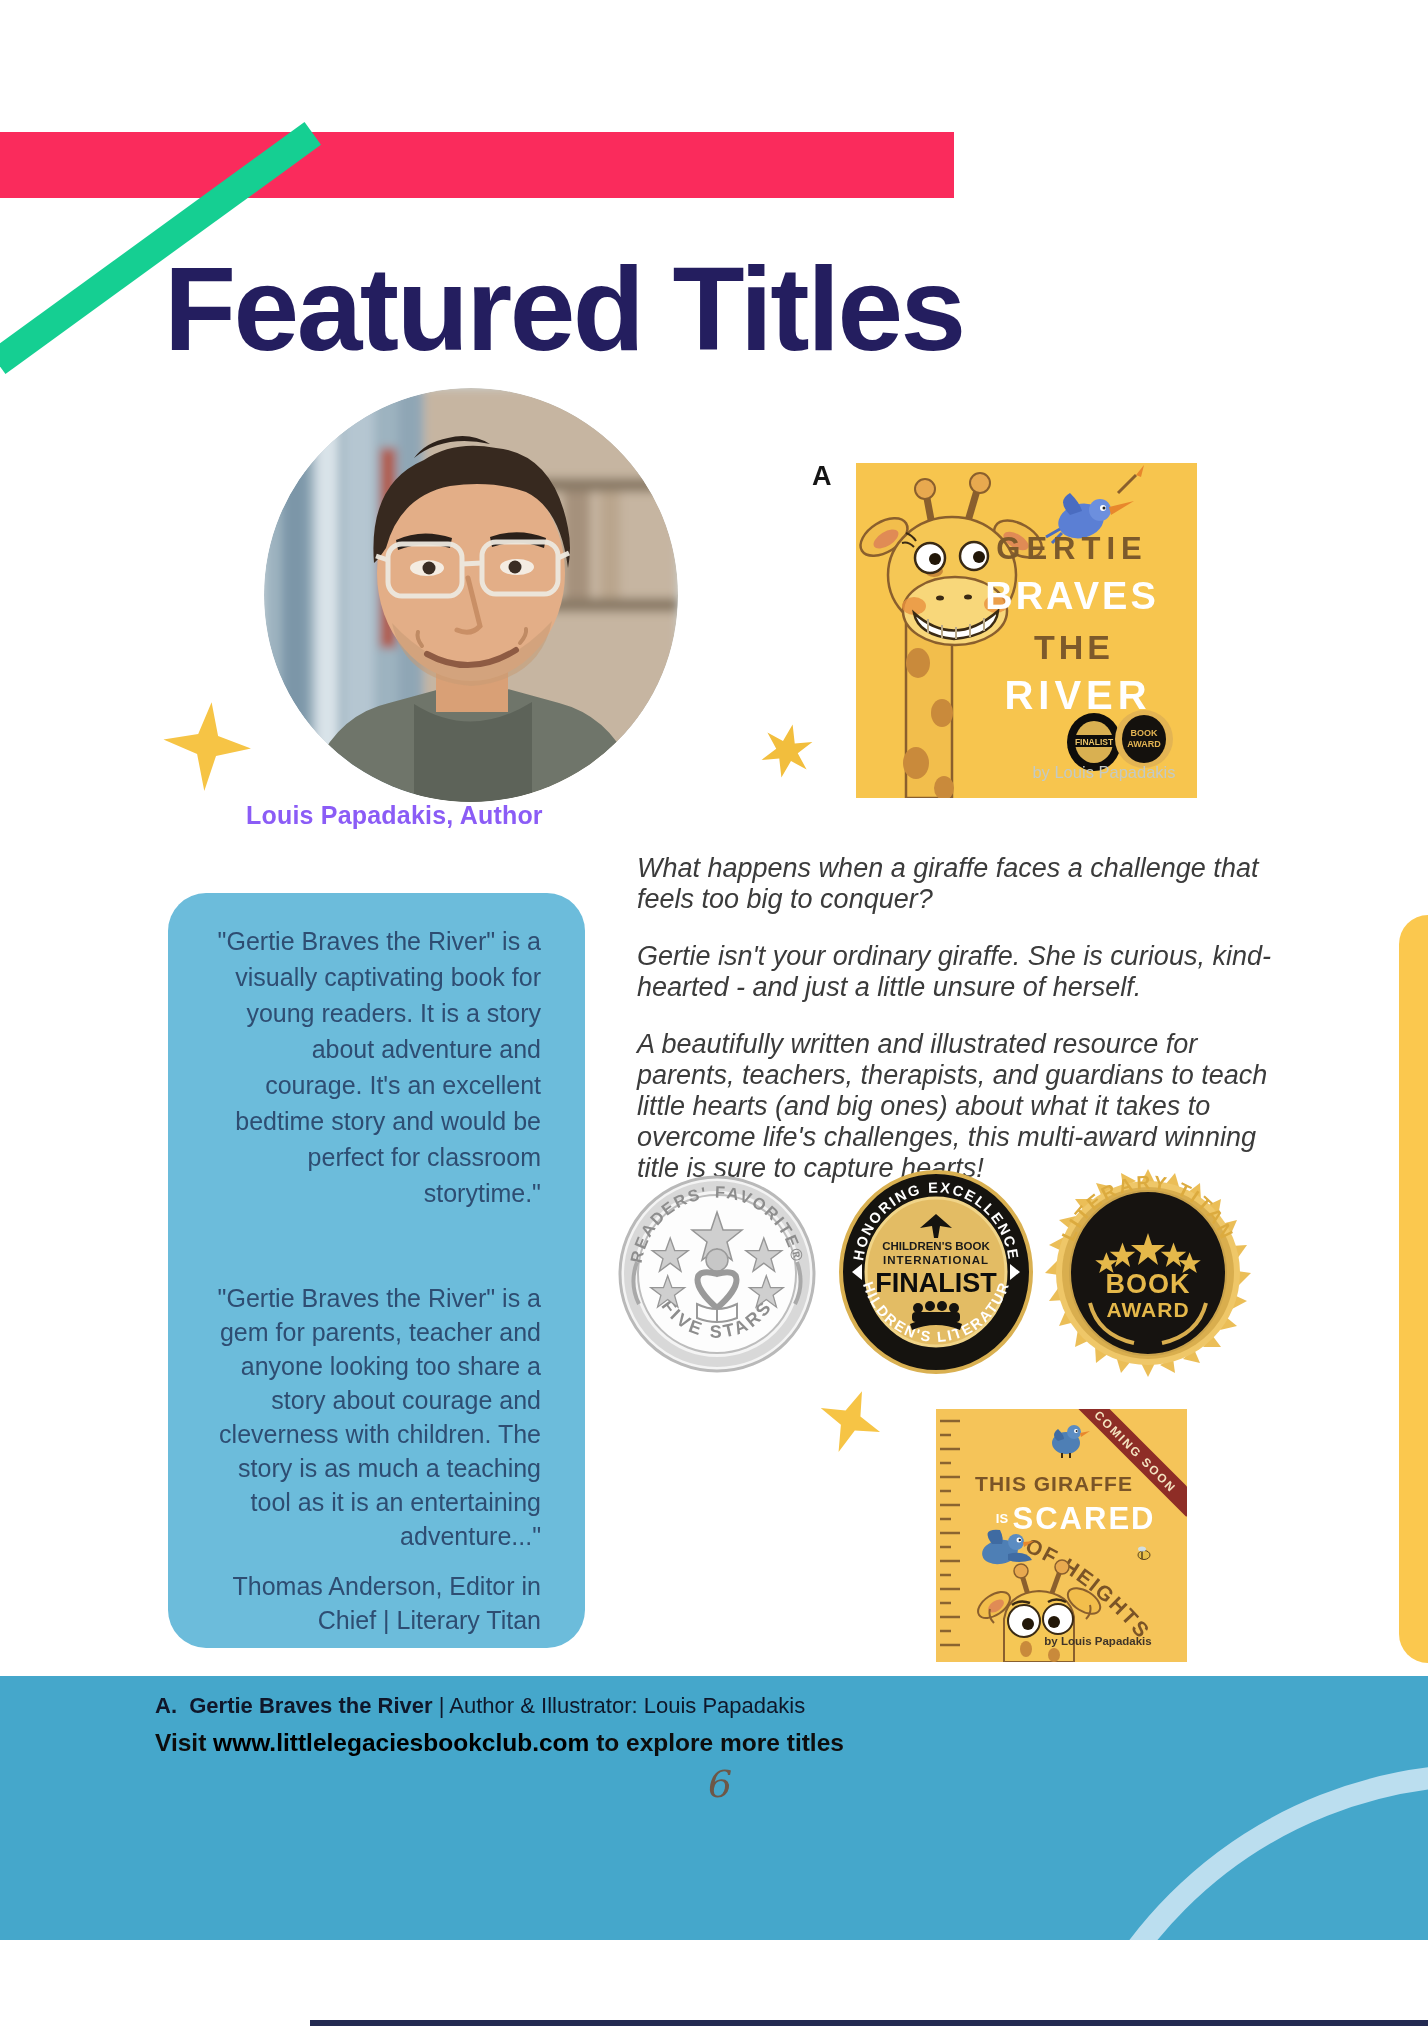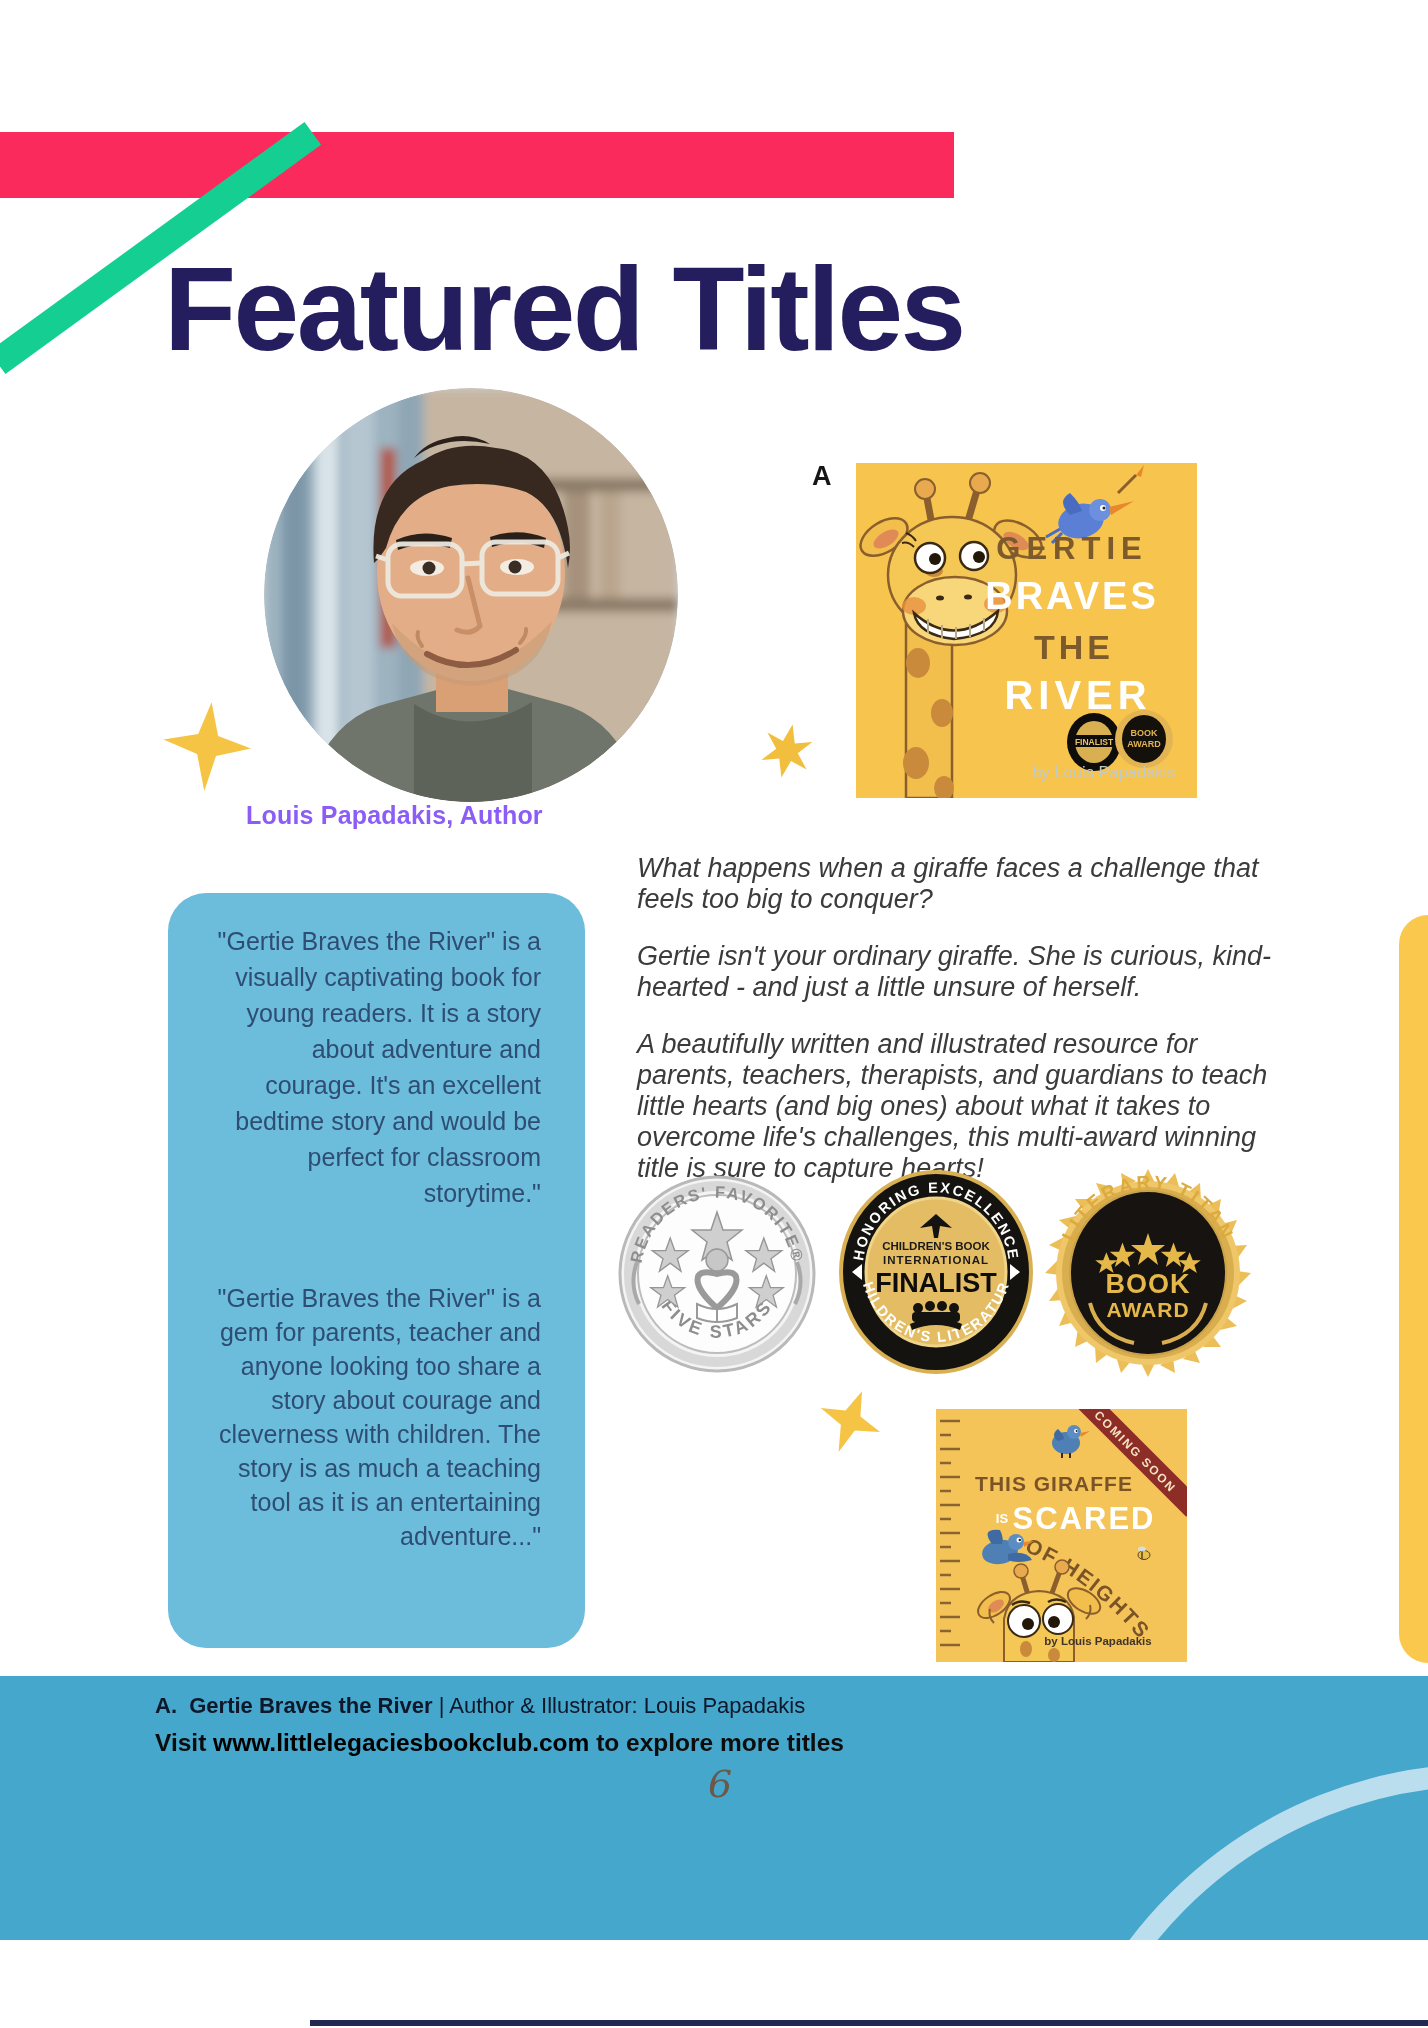--- a/index.html
+++ b/index.html
@@ -249,20 +249,22 @@
 perfect for classroom
 storytime."</div>
     <div id="quote-2" class="pre">"Gertie Braves the River" is a
 gem for parents, teacher and
 anyone looking too share a
 story about courage and
 cleverness with children. The
 story is as much a teaching
 tool as it is an entertaining
 adventure..."</div>
+    <div id="attribution" class="pre">Thomas Anderson, Editor in
+Chief | Literary Titan</div>
   </div>
 
   <svg class="badge" style="left:617px;top:1172px;" width="200" height="204" viewBox="-100 -102 200 204">
     <defs>
       <path id="rfTop" d="M -72,24 A 76,76 0 1 1 72,24"></path>
       <path id="rfBot" d="M -64,10 A 65,65 0 0 0 64,10"></path>
     </defs>
     <circle r="97" fill="#f4f4f4" stroke="#b9b9b9" stroke-width="3"></circle>
     <circle r="88" fill="none" stroke="#d8d8d8" stroke-width="10"></circle>
     <circle r="79" fill="#fdfdfd" stroke="#bdbdbd" stroke-width="2"></circle>

